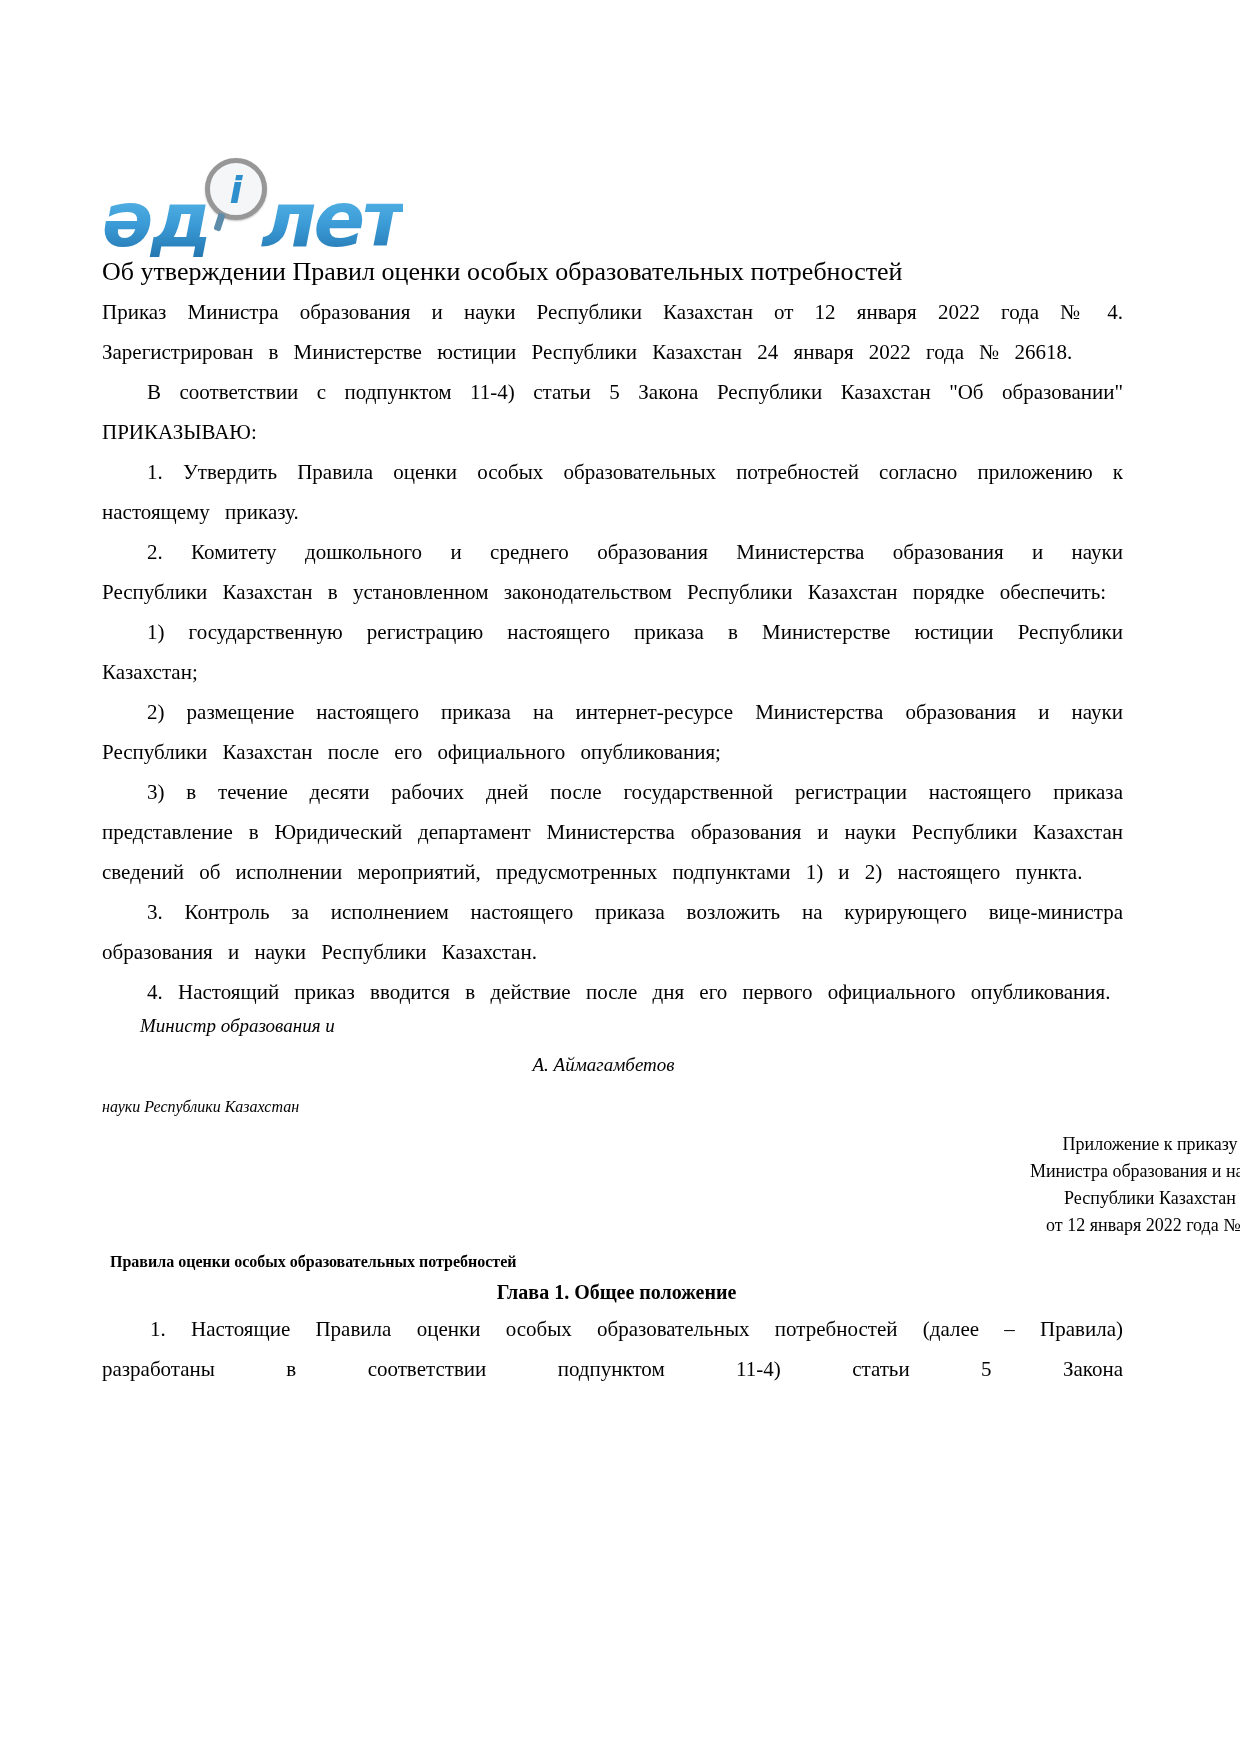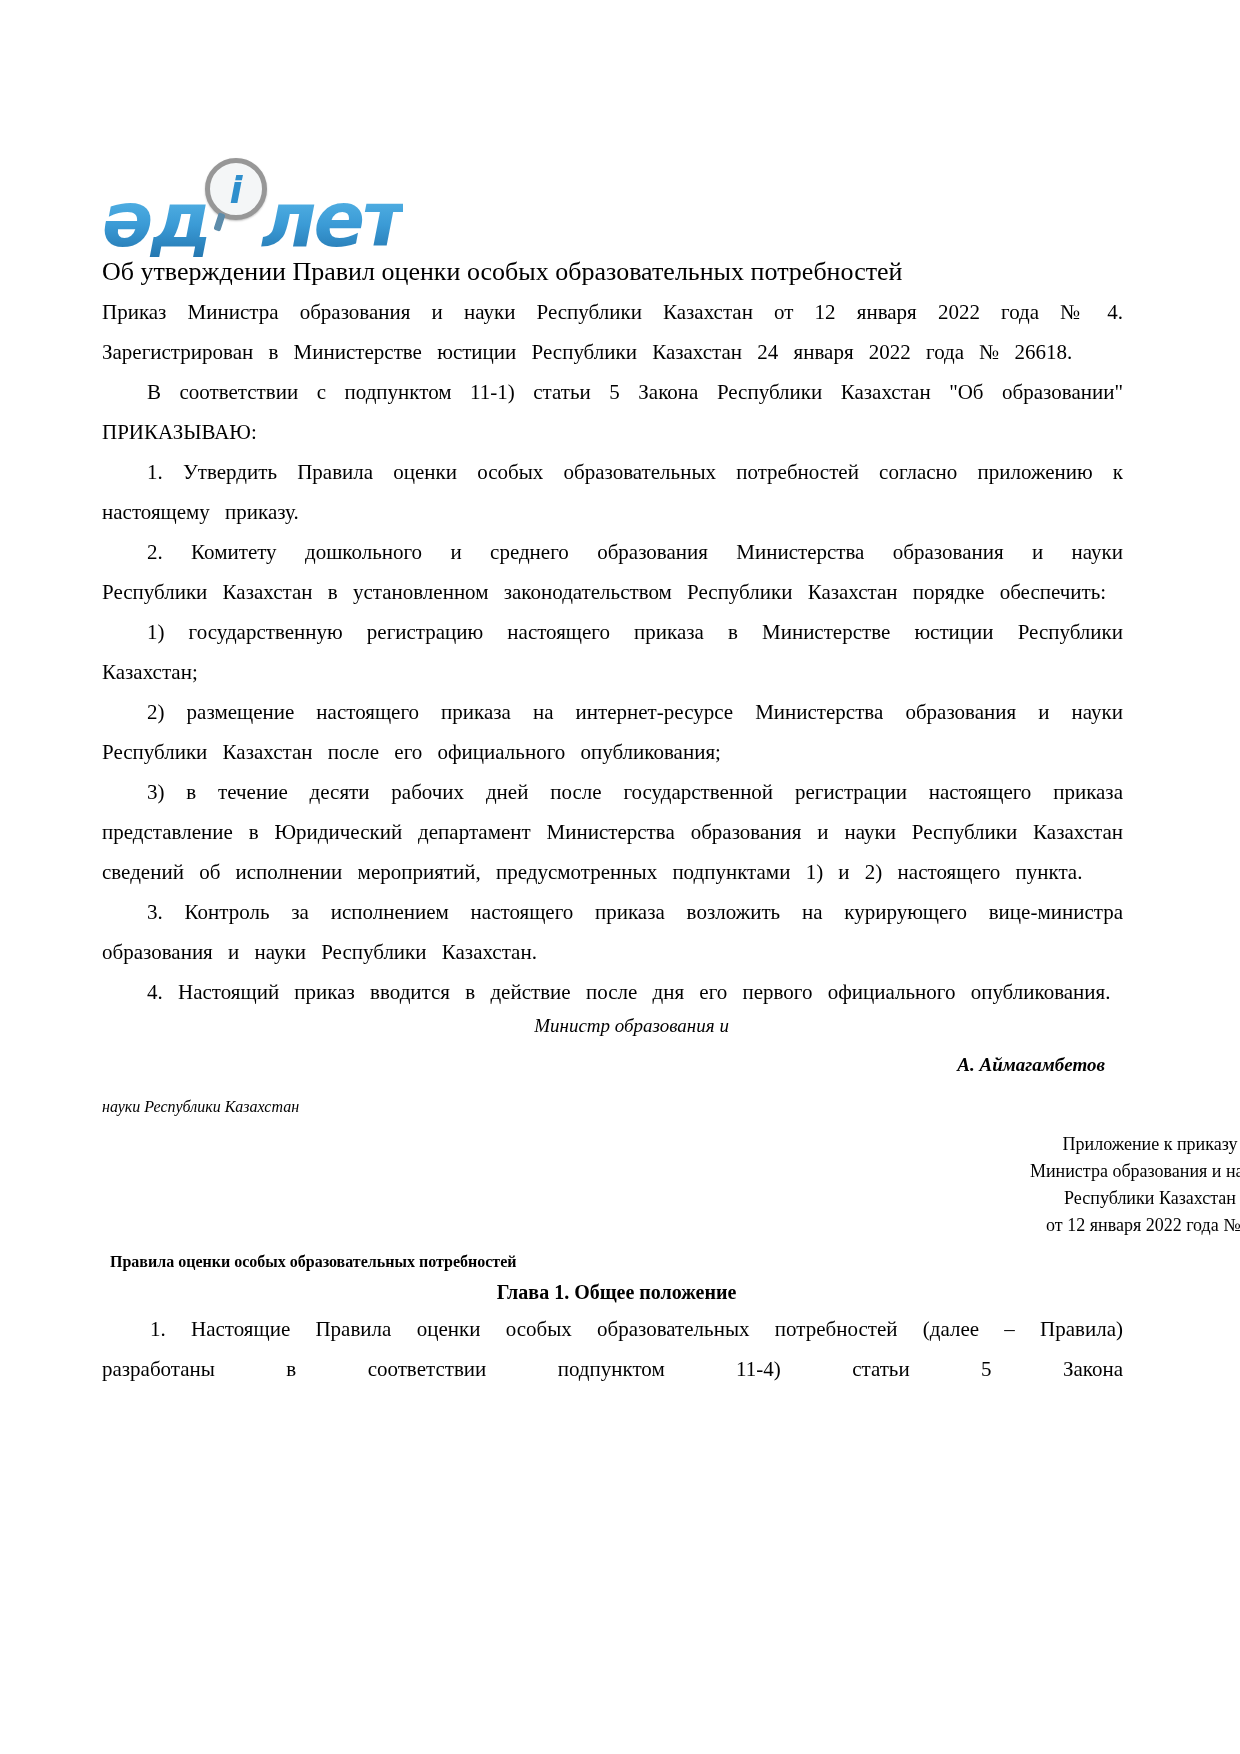--- a/index.html
+++ b/index.html
@@ -72,27 +72,26 @@
     font-size: 21px;
     line-height: 40px;
     text-align: justify;
     word-spacing: 10px;
   }
   .body-p { text-indent: 45px; }
   .last-p { text-align-last: justify; }
 
   .sig-line1 {
     margin: 0; padding-left: 38px;
-    font-style: italic; font-size: 19px; line-height: 28px; text-align: center;
+    font-style: italic; font-size: 19px; line-height: 28px;
   }
   .sig-name {
     margin: 11px 0 0 0; padding-right: 18px;
     font-style: italic; font-size: 19px; line-height: 28px;
-    text-align: right;
-    font-weight: bold;
+    text-align: center;
   }
   .sig-line2 {
     margin: 14px 0 0 0;
     font-style: italic; font-size: 16px; line-height: 28px;
   }
 
   .annex {
     margin: 10px 0 0 828px;
     width: 440px;
     text-align: center;
@@ -124,21 +123,21 @@
 <div class="page">
 
   <div class="logo">
     <span class="logo-word">әд</span><span class="magnifier"><span class="mag-letter">i</span><span class="mag-handle"></span></span><span class="logo-word">лет</span>
   </div>
 
   <h1 class="doc-title">Об утверждении Правил оценки особых образовательных потребностей</h1>
 
   <p class="lead">Приказ Министра образования и науки Республики Казахстан от 12 января 2022 года № 4. Зарегистрирован в Министерстве юстиции Республики Казахстан 24 января 2022 года № 26618.</p>
 
-  <p class="body-p">В соответствии с подпунктом 11-1) статьи 5 Закона Республики Казахстан "Об образовании" ПРИКАЗЫВАЮ:</p>
+  <p class="body-p">В соответствии с подпунктом 11-4) статьи 5 Закона Республики Казахстан "Об образовании" ПРИКАЗЫВАЮ:</p>
   <p class="body-p">1. Утвердить Правила оценки особых образовательных потребностей согласно приложению к настоящему приказу.</p>
   <p class="body-p">2. Комитету дошкольного и среднего образования Министерства образования и науки Республики Казахстан в установленном законодательством Республики Казахстан порядке обеспечить:</p>
   <p class="body-p">1) государственную регистрацию настоящего приказа в Министерстве юстиции Республики Казахстан;</p>
   <p class="body-p">2) размещение настоящего приказа на интернет-ресурсе Министерства образования и науки Республики Казахстан после его официального опубликования;</p>
   <p class="body-p">3) в течение десяти рабочих дней после государственной регистрации настоящего приказа представление в Юридический департамент Министерства образования и науки Республики Казахстан сведений об исполнении мероприятий, предусмотренных подпунктами 1) и 2) настоящего пункта.</p>
   <p class="body-p">3. Контроль за исполнением настоящего приказа возложить на курирующего вице-министра образования и науки Республики Казахстан.</p>
   <p class="body-p">4. Настоящий приказ вводится в действие после дня его первого официального опубликования.</p>
 
   <p class="sig-line1">Министр образования и</p>
   <p class="sig-name">А. Аймагамбетов</p>

